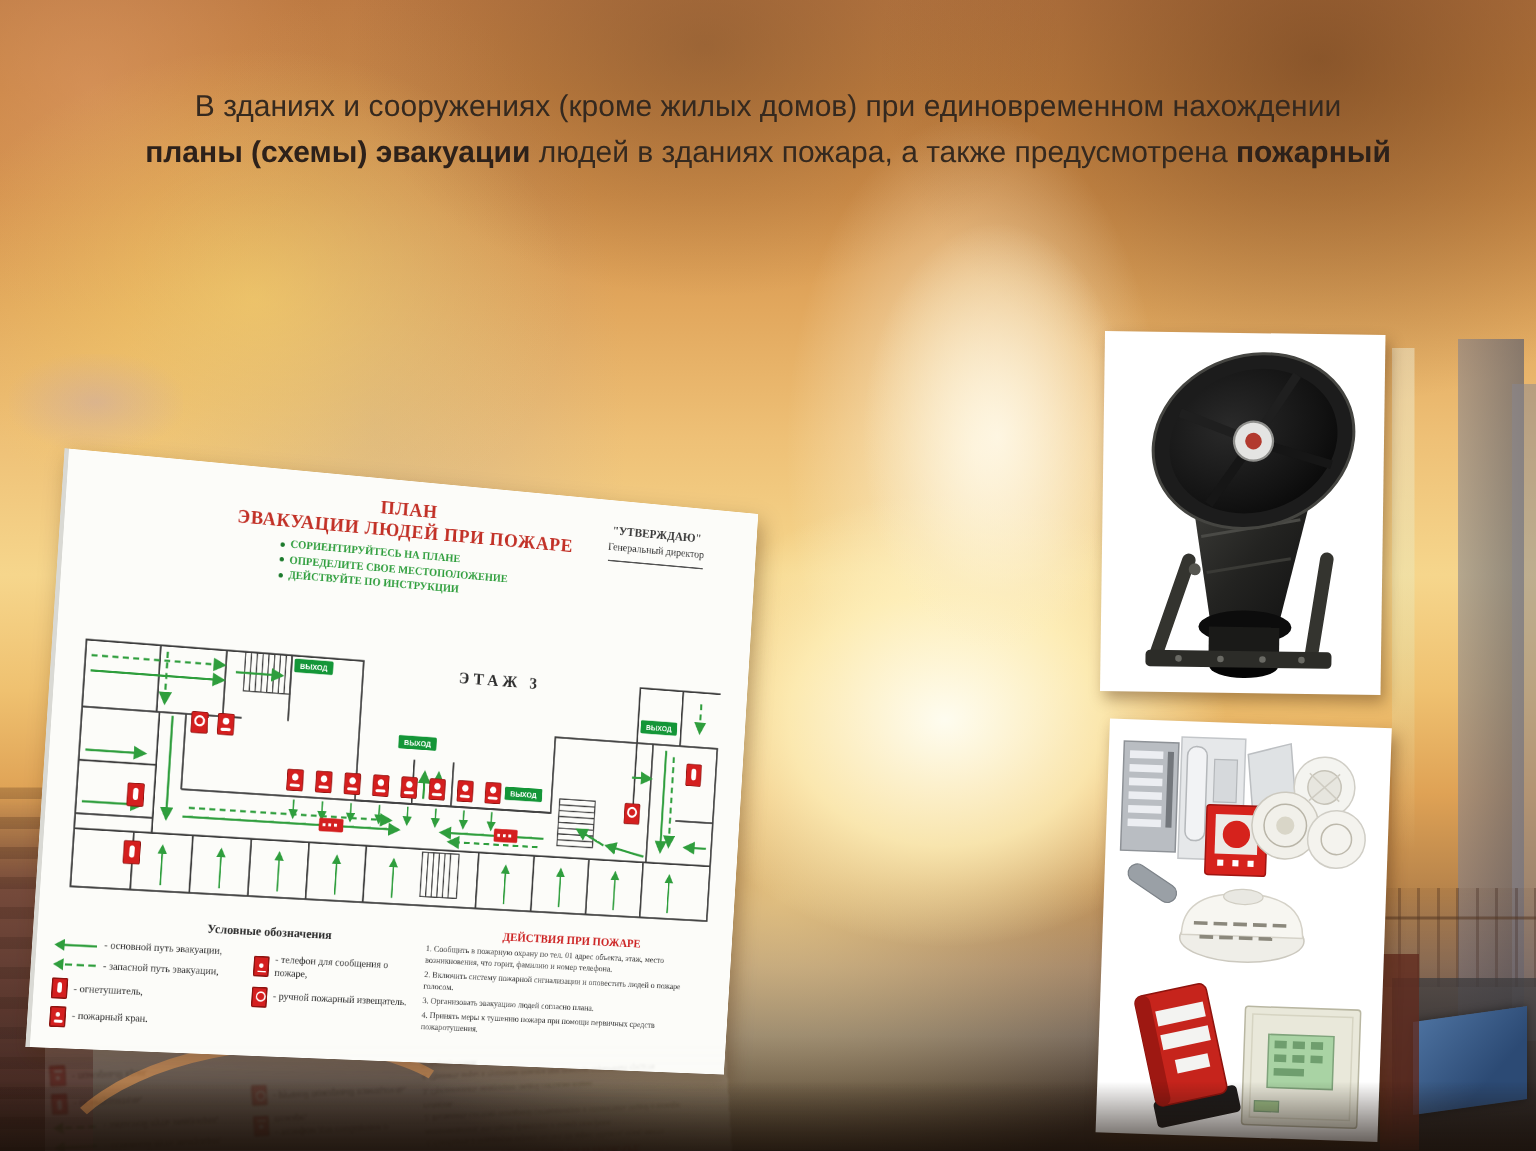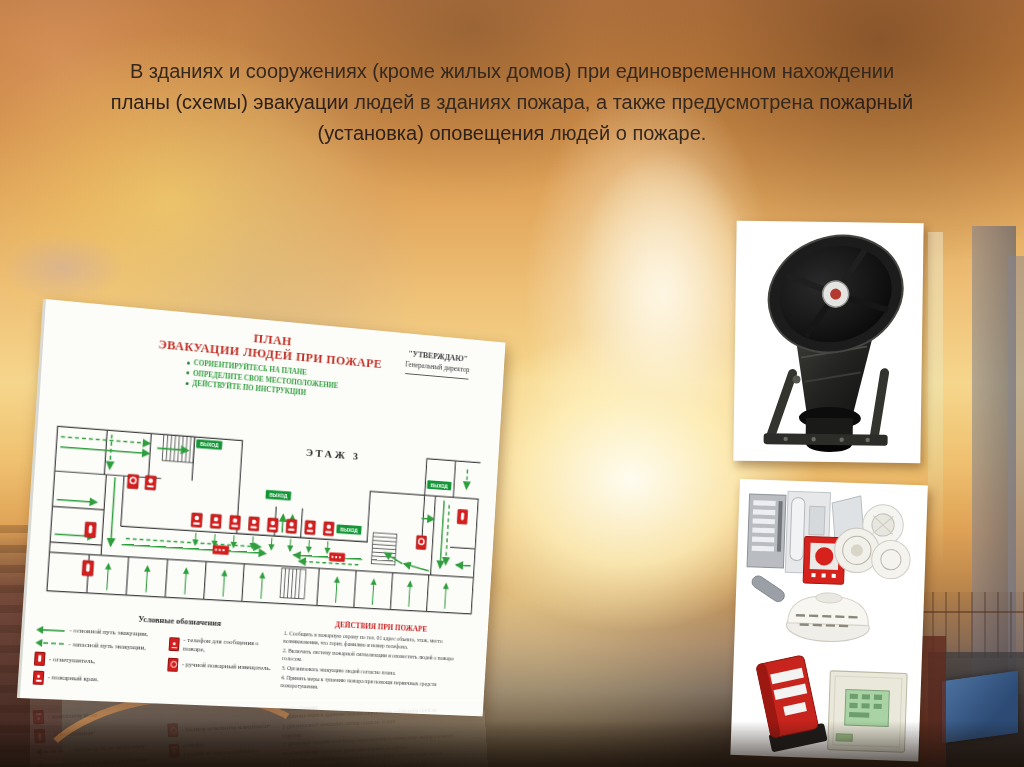--- a/index.html
+++ b/index.html
@@ -43,21 +43,21 @@
   .maroon-post{position:absolute;left:920px;top:636px;width:26px;height:131px;background:rgba(96,42,30,.8);}
   .river-curve{position:absolute;left:30px;top:694px;width:280px;height:140px;border-radius:50%;
     border:6px solid transparent;border-top:7px solid rgba(242,148,62,.55);transform:rotate(-6deg);}
   .bottom-shade{position:absolute;left:0;bottom:0;width:100%;height:46px;
     background:linear-gradient(180deg, rgba(30,20,12,0), rgba(26,17,10,.75));}
 
   
   .headline{position:absolute;left:20px;top:56px;width:984px;text-align:center;
     color:#35291f;font-size:20px;line-height:31px;font-weight:400;}
   .headline .hl-line{white-space:nowrap;}
-  .headline b{font-weight:400;color:#2d211a;}
+  .headline b{font-weight:700;color:#2d211a;}
 
   
   .plan-card{position:absolute;left:30px;top:298px;width:500px;height:400px;
     background:#fcfcf9;border-left:3px solid #d9d9d4;
     box-shadow:4px 6px 14px rgba(70,35,10,.35);
     transform:perspective(1150px) rotateY(9deg) rotateZ(3.8deg);transform-origin:0 50%;
     font-family:"Liberation Serif",serif;color:#333;}
   .plan-title{position:absolute;left:90px;top:12px;width:300px;text-align:center;
     color:#c23127;font-weight:700;font-size:13px;line-height:15px;letter-spacing:.5px;}
   .plan-bullets{position:absolute;left:150px;top:46px;font-size:7.5px;line-height:10.5px;
@@ -116,21 +116,20 @@
   <div class="trees-band"></div>
   <div class="horizon-line"></div>
   <div class="pier-right"></div>
   <div class="solar-panel"></div>
   <div class="maroon-post"></div>
   <div class="river-curve"></div>
 
   <div class="headline">
     <div class="hl-line">В зданиях и сооружениях (кроме жилых домов) при единовременном нахождении</div>
     <div class="hl-line"><b>планы (схемы) эвакуации</b><span> людей в зданиях пожара, а также предусмотрена </span><b>пожарный</b></div>
-    <div class="hl-line"><b>(установка) оповещения</b><span> людей о пожаре.</span></div>
   </div>
 
   <div class="plan-card" id="plan-card">
     <div class="plan-title">
       <div>ПЛАН</div>
       <div>ЭВАКУАЦИИ ЛЮДЕЙ ПРИ ПОЖАРЕ</div>
     </div>
     <div class="plan-bullets">
       <div class="b-row">
           <span class="dot"></span>

